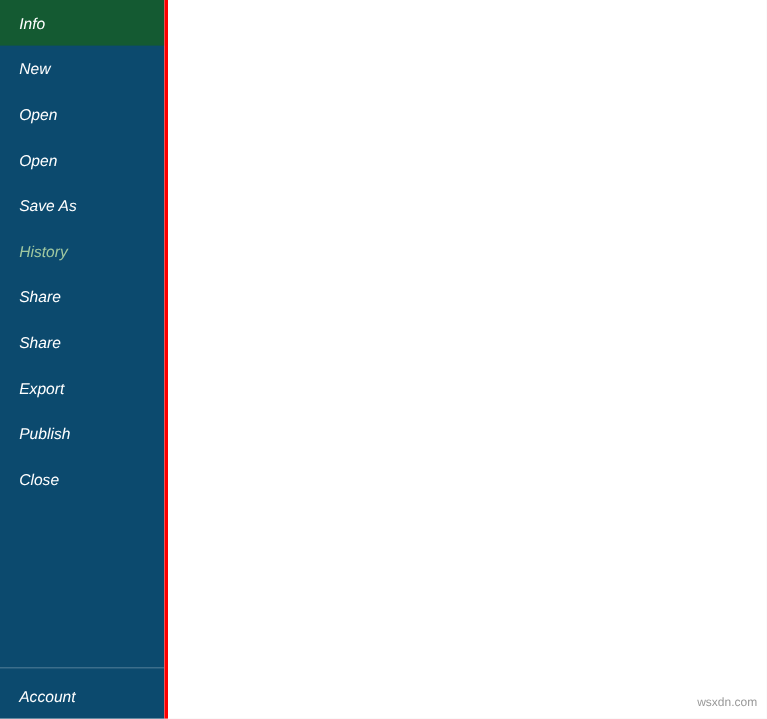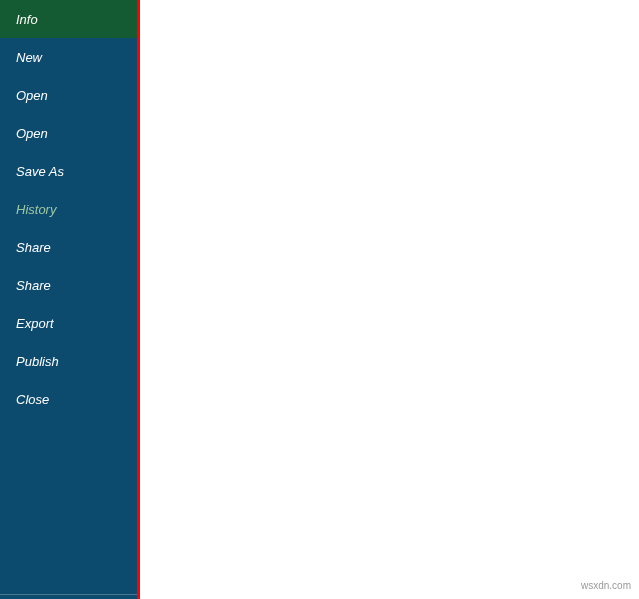--- a/index.html
+++ b/index.html
@@ -121,17 +121,20 @@
     <span>Publish</span>
   </div>
   <div class="sidebar-item">
     <span>Close</span>
   </div>
 
   <div class="sidebar-spacer"></div>
 
   <div class="sidebar-divider"></div>
 
+  <div class="sidebar-item">
+    <span>Account</span>
+  </div>
 </div>
 
 <div class="main-content">
   <div class="watermark">wsxdn.com</div>
 </div>
 
 </body></html>

